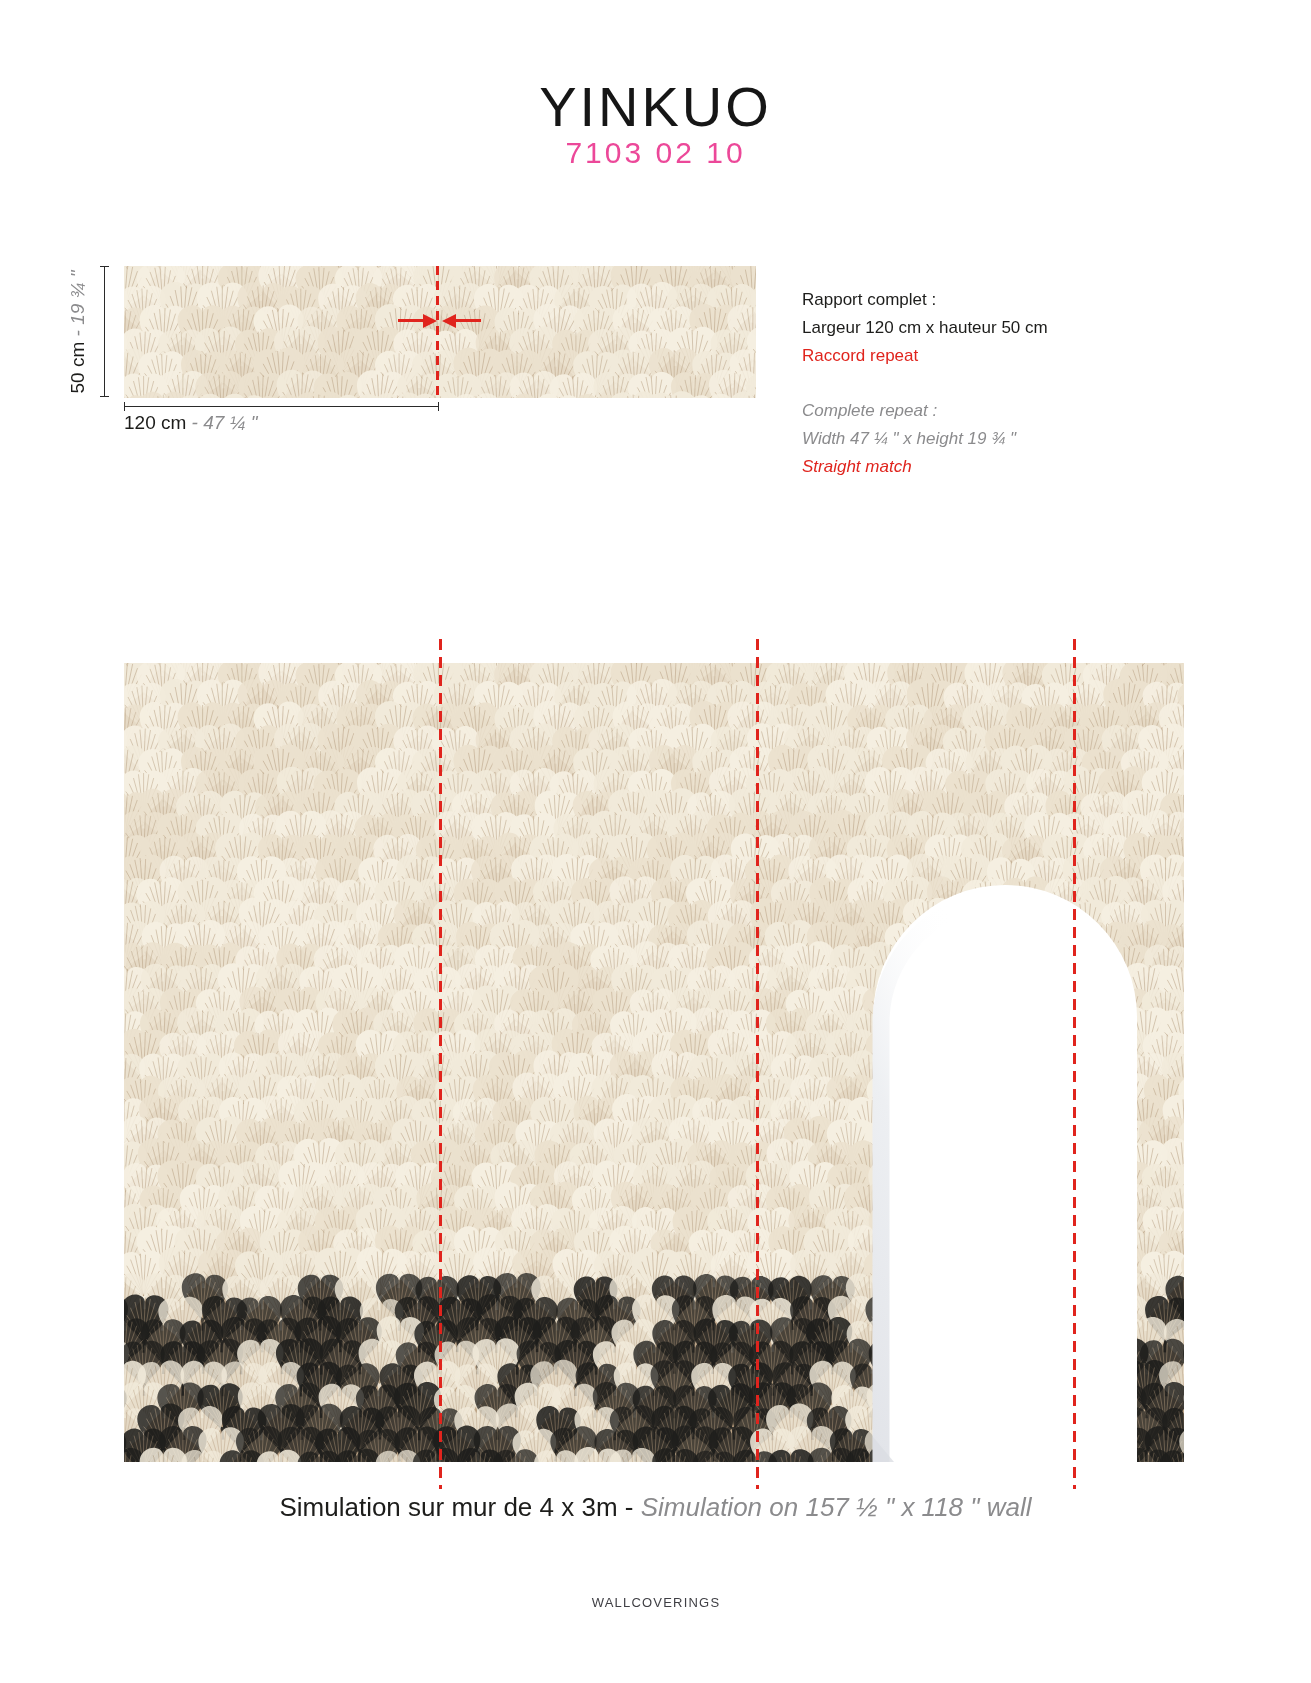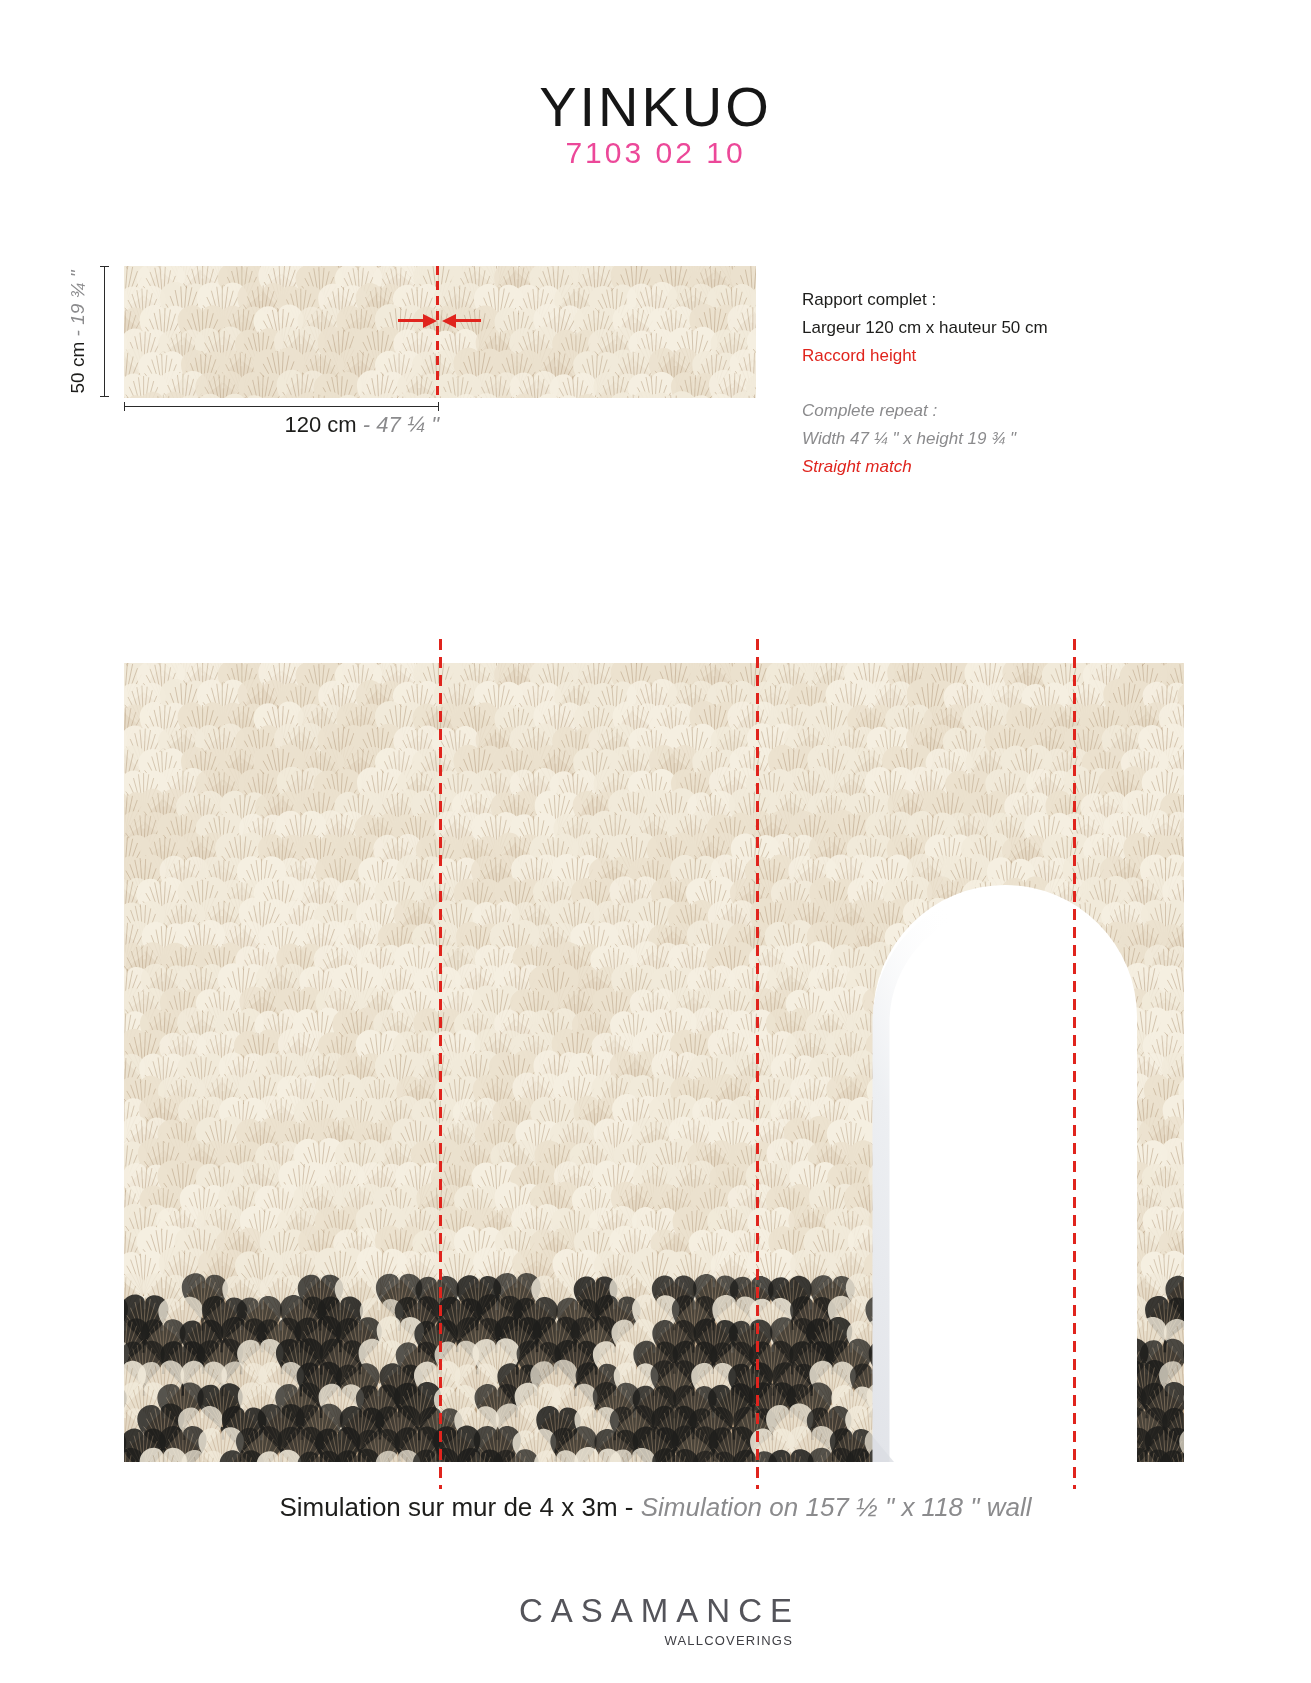--- a/index.html
+++ b/index.html
@@ -30,21 +30,21 @@
   .head-r{width:0;height:0;border-top:7px solid transparent;border-bottom:7px solid transparent;
           border-left:14px solid var(--red,#e0241d);}
   .head-l{width:0;height:0;border-top:7px solid transparent;border-bottom:7px solid transparent;
           border-right:14px solid var(--red,#e0241d);}
 
   
   .dim{background:#2a2a2a;}
   .tick{background:#2a2a2a;}
   .vlabel{left:-21px;top:320px;width:200px;height:24px;text-align:center;
           transform:rotate(-90deg);font-size:19px;white-space:nowrap;}
-  .hlabel{left:124px;top:412px;width:315px;text-align:right;font-size:22px;white-space:nowrap;}
+  .hlabel{left:124px;top:412px;width:315px;text-align:left;font-size:19px;white-space:nowrap;}
   .lbl-cm{color:#1d1d1b;}
   .lbl-in{color:#8b8b8d;font-style:italic;}
 
   
   .info{left:802px;top:286px;font-size:17px;line-height:28px;white-space:nowrap;}
   .info .fr{color:#1d1d1b;}
   .info .red{color:var(--red,#e0241d);}
   .info .gap{height:27px;}
   .info .en{color:#8b8b8d;font-style:italic;}
   .info .red-i{color:var(--red,#e0241d);font-style:italic;}
@@ -323,21 +323,21 @@
 <div class="abs tick" style="left:124px;top:402px;width:1px;height:9px;"></div>
 <div class="abs tick" style="left:438px;top:402px;width:1px;height:9px;"></div>
 <div class="abs hlabel">
   <span class="lbl-cm">120 cm</span>
   <span class="lbl-in">-  47 ¼ "</span>
 </div>
 
 <div class="abs info">
   <div class="fr">Rapport complet :</div>
   <div class="fr">Largeur 120 cm x hauteur 50 cm</div>
-  <div class="red">Raccord height</div>
+  <div class="red">Raccord repeat</div>
   <div class="gap"></div>
   <div class="en">Complete repeat :</div>
   <div class="en">Width 47 ¼ " x height 19 ¾ "</div>
   <div class="red-i">Straight match</div>
 </div>
 
 <div class="abs wall" id="wallPattern">
     <svg width="1060" height="799" viewBox="0 0 1060 799" xmlns="http://www.w3.org/2000/svg">
       <defs>
         <g id="lfb">
@@ -1573,16 +1573,15 @@
 <div class="abs dash" style="left:756px;top:639px;height:850px;"></div>
 <div class="abs dash" style="left:1073px;top:639px;height:850px;"></div>
 
 <div class="abs caption">
   <span class="c-fr">Simulation sur mur de 4 x 3m - </span>
   <span class="c-en">Simulation on 157 ½ " x 118 " wall</span>
 </div>
 
 <div class="abs logo-wrap">
   <div class="logo-inner">
-    <div class="logo">CASAMANCE</div>
     <div class="tagline">WALLCOVERINGS</div>
   </div>
 </div>
 
 </body></html>

